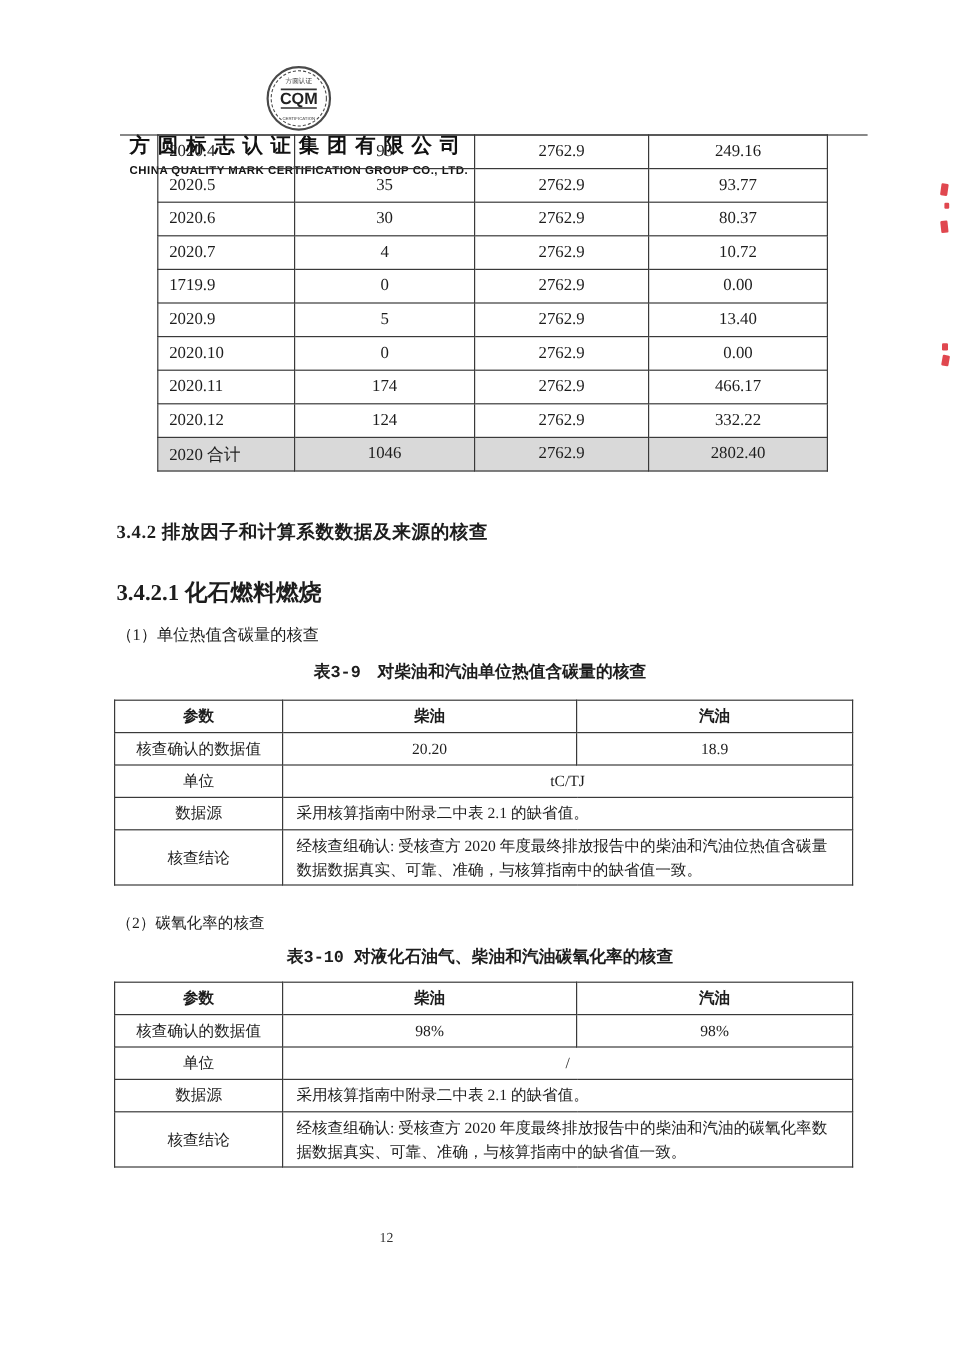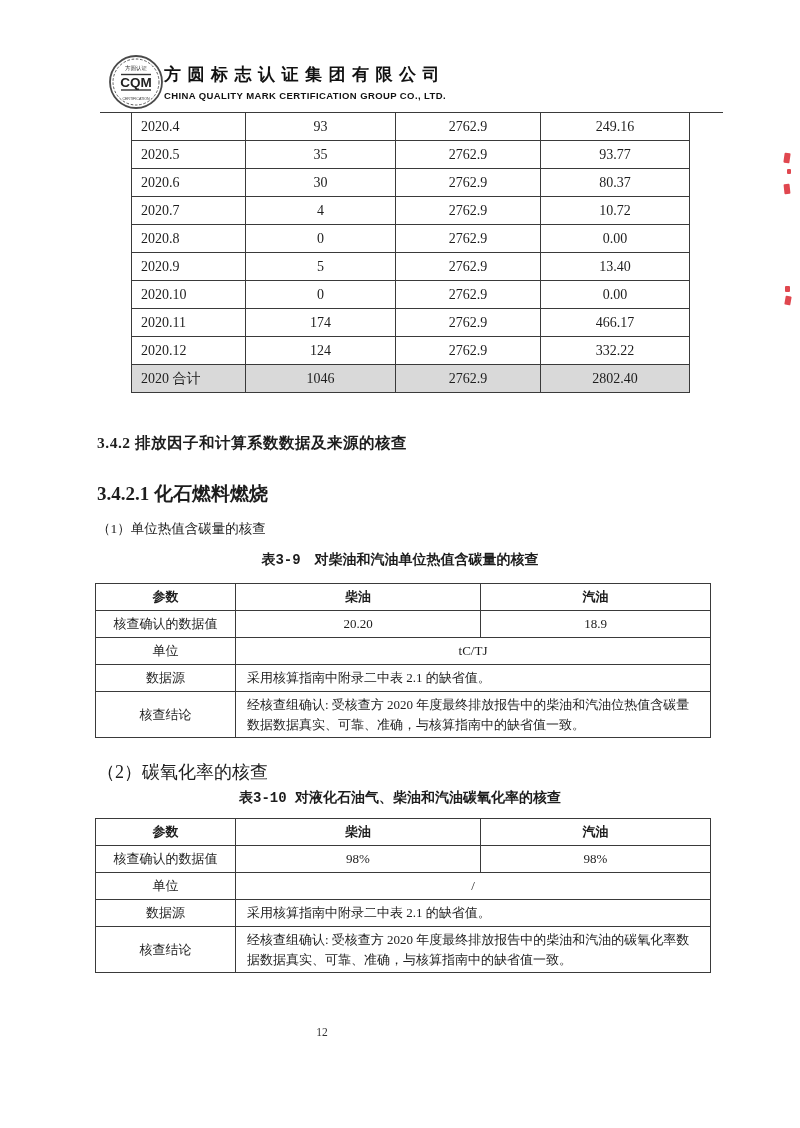--- a/index.html
+++ b/index.html
@@ -4,21 +4,21 @@
 <style>
   * { margin:0; padding:0; box-sizing:border-box; }
   html,body { background:#e8e8e8; }
   .page {
     position:relative; width:800px; height:1128px; margin:0 auto;
     background:#ffffff; overflow:hidden;
     font-family:"Liberation Serif","DejaVu Serif",serif; color:#1d1d1d;
   }
 
   
-  .header { position:absolute; top:54px; left:108px; display:flex; align-items:center; }
+  .header { position:absolute; top:54px; left:108px; display:flex; align-items:center;flex-direction:column; }
   .logo { width:56px; height:56px; flex:0 0 auto; }
   .header-names { margin-left:0; }
   .company-cn { font-size:17px; font-weight:bold; letter-spacing:6.5px; color:#111; white-space:nowrap; }
   .company-en { font-size:9.5px; font-weight:bold; letter-spacing:0.4px; color:#111; margin-top:4px;
                 font-family:"Liberation Sans","DejaVu Sans",sans-serif; white-space:nowrap; }
 
   
   .tbl-overhang { position:absolute; top:112px; left:100px; width:623px; height:1px; background:#3a3a3a; }
   table { border-collapse:collapse; }
   .monthly { position:absolute; top:112px; left:131px; table-layout:fixed; }
@@ -26,21 +26,21 @@
     border:1px solid #3a3a3a; height:28px; font-size:14px;
     text-align:center; vertical-align:middle; padding:0 4px;
   }
   .monthly td.c-period { text-align:left; padding-left:9px; }
   .monthly tr.total td { background:#d9d9d9; }
 
   
   .h-main  { position:absolute; left:97px; top:433px; font-size:15.5px; font-weight:bold; letter-spacing:0.5px; }
   .h-sub   { position:absolute; left:97px; top:481px; font-size:19px; font-weight:bold; }
   .h-item1 { position:absolute; left:97px; top:520px; font-size:13.5px; }
-  .h-item2 { position:absolute; left:97px; top:760px; font-size:18px; }
+  .h-item2 { position:absolute; left:97px; top:760px; font-size:13px; }
   .caption { position:absolute; left:0; width:800px; text-align:center; font-size:14px; font-weight:bold;font-family:Liberation Mono, monospace; }
   .cap39  { top:551px; }
   .cap310 { top:789px; }
 
   
   .vtable { position:absolute; left:95px; table-layout:fixed; width:615px; }
   .t39  { top:583px; }
   .t310 { top:818px; }
   .vtable td {
     border:1px solid #3a3a3a; font-size:13px; vertical-align:middle;
@@ -111,21 +111,21 @@
         <td>2762.9</td>
         <td>80.37</td>
       </tr>
       <tr>
         <td class="c-period">2020.7</td>
         <td>4</td>
         <td>2762.9</td>
         <td>10.72</td>
       </tr>
       <tr>
-        <td class="c-period">2020.8</td>
+        <td class="c-period">1719.9</td>
         <td>0</td>
         <td>2762.9</td>
         <td>0.00</td>
       </tr>
       <tr>
         <td class="c-period">2020.9</td>
         <td>5</td>
         <td>2762.9</td>
         <td>13.40</td>
       </tr>

